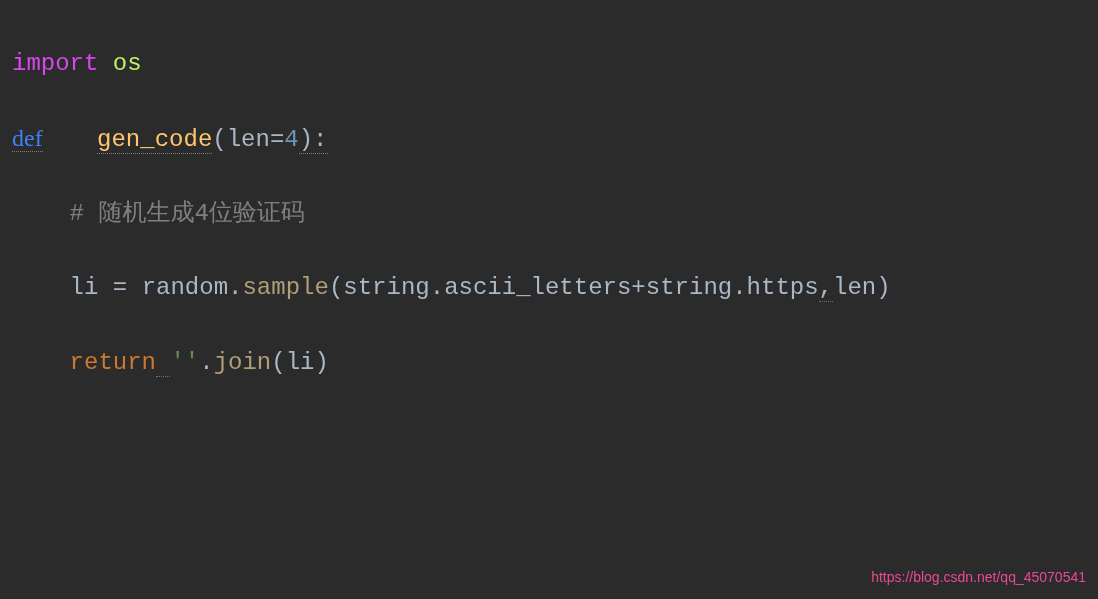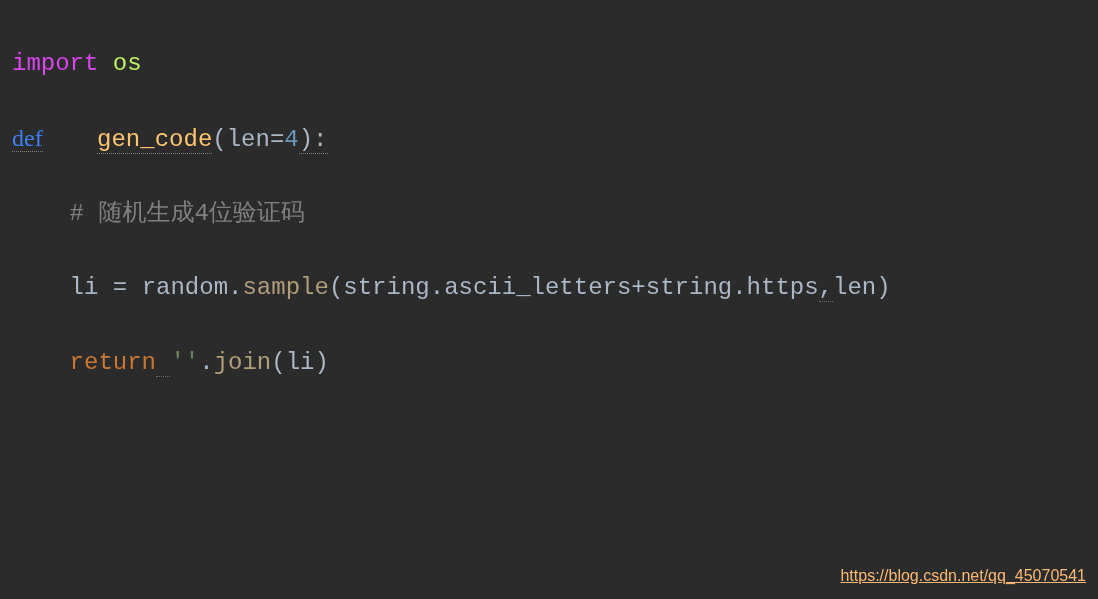--- a/index.html
+++ b/index.html
@@ -32,24 +32,23 @@
     .warn-underline {
       border-bottom: 1px dotted #808080;
     }
     .weak-warn {
       border-bottom: 1px dotted #707070;
     }
     .watermark {
       position: absolute;
       bottom: 10px;
       right: 12px;
-      font-size: 16px;
-      color: #fdba74;
+      font-size: 14px;
+      color: #ec4899;
       font-family: Arial, sans-serif;
-      text-decoration: underline;
     }
   </style>
 </head>
 <body>
 
 <div class="code-container">
 <div><span class="kw-import">import</span> <span class="module">os</span></div>
 <div><span class="kw-def warn-underline">def</span> <span class="func-name warn-underline">gen_code</span><span class="punct">(</span><span class="param">len</span><span class="punct">=</span><span class="number">4</span><span class="punct warn-underline">):</span></div>
 <div><span>    </span><span class="comment"># 随机生成4位验证码</span></div>
 <div><span>    </span><span>li</span><span> = </span><span>random</span><span>.</span><span class="func-call">sample</span><span>(</span><span>string</span><span>.</span><span>ascii_letters</span><span>+</span><span>string</span><span>.</span><span>https</span><span class="weak-warn">,</span><span>len</span><span>)</span></div>

